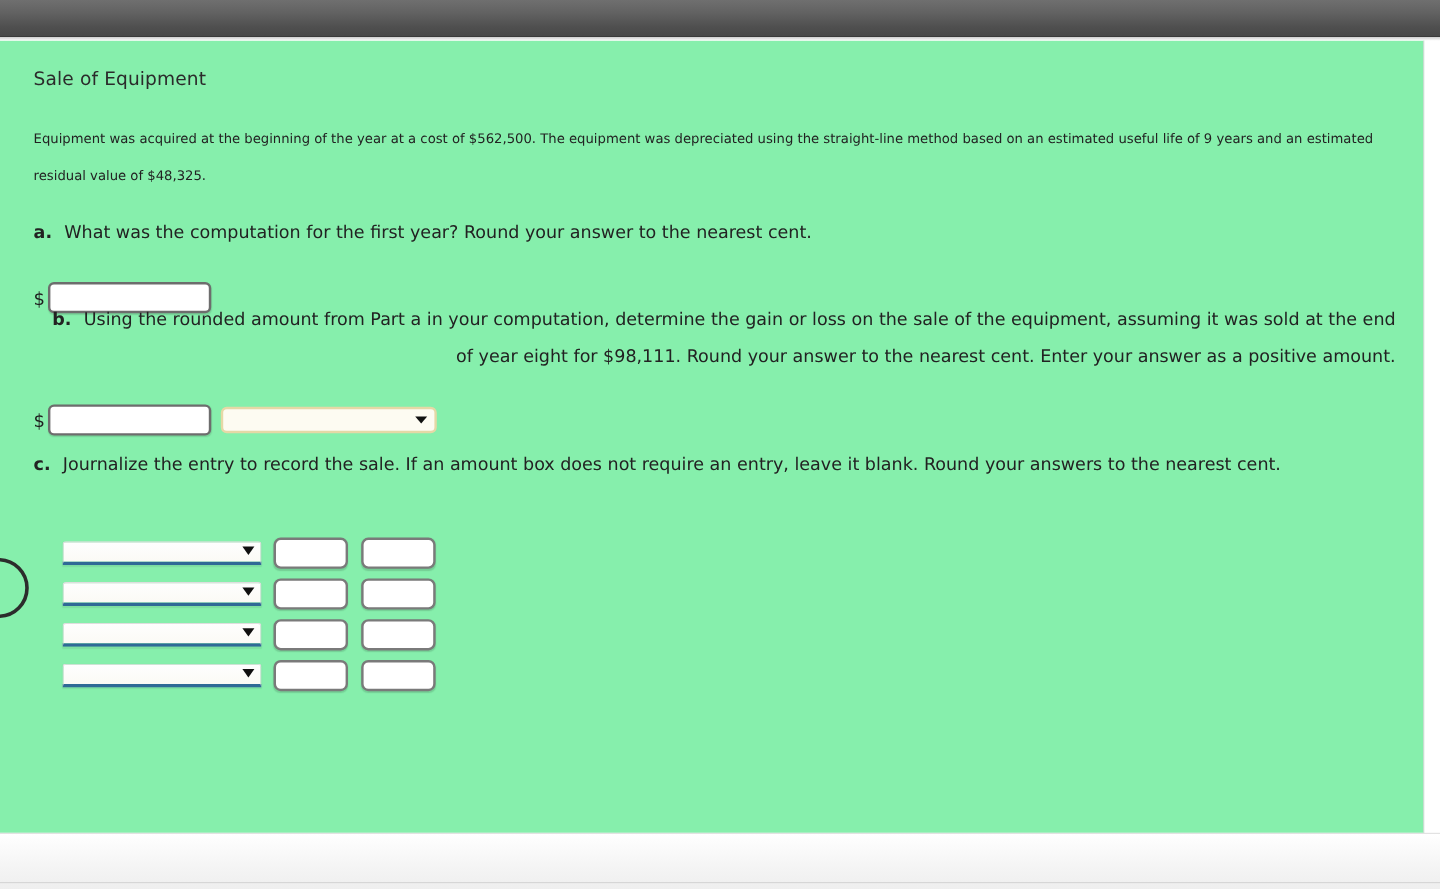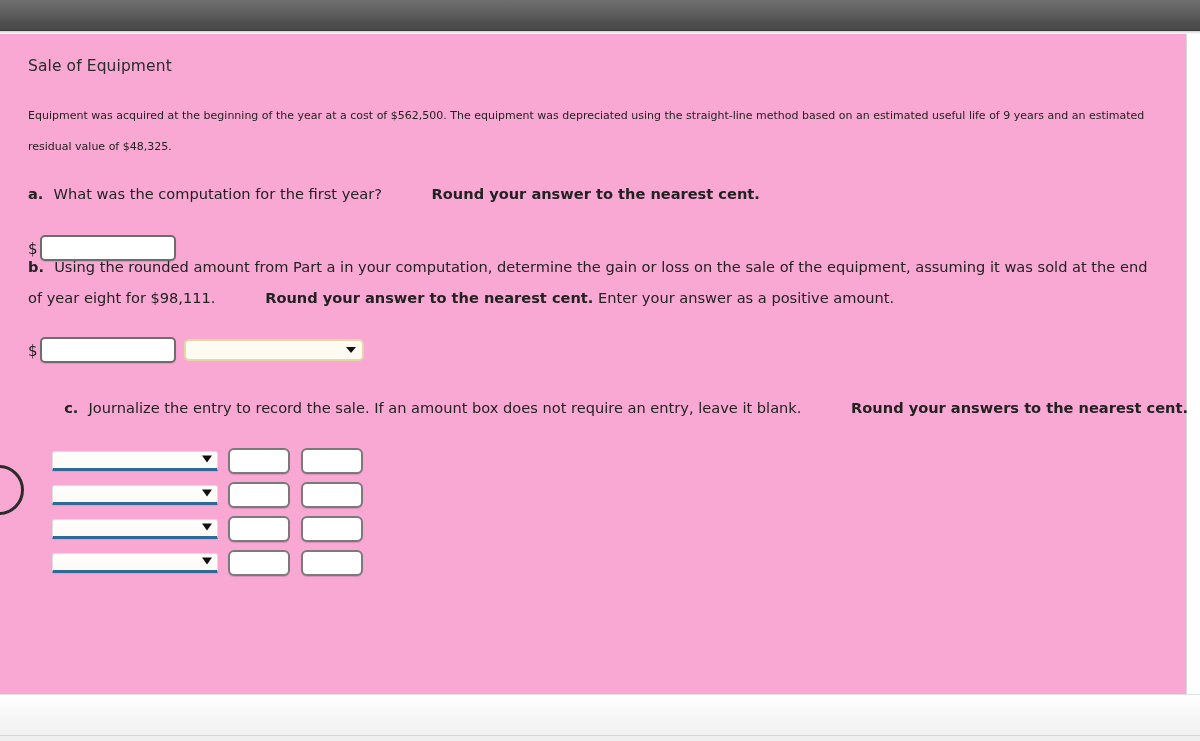--- a/index.html
+++ b/index.html
@@ -31,21 +31,21 @@
     height: 3px;
     background: linear-gradient(to bottom, #cfcfcf 0%, #ffffff 100%);
   }
 
   
   .page {
     position: absolute;
     top: 34px; left: 0;
     width: 1186px;
     height: 660px;
-    background: #f9a8d4;
+    background: #86efac;
     border-right: 1px solid #d8d8d8;
   }
   .page-right-edge {
     position: absolute;
     top: 34px;
     left: 1187px;
     width: 13px;
     height: 660px;
     background: #ffffff;
   }
@@ -93,24 +93,24 @@
     line-height: 31px;
     color: #222222;
   }
   .qblock {
     position: absolute;
     left: 28px;
     font-size: 14.6px;
     line-height: 31px;
     color: #222222;
   }
-  .qblock b { font-weight: bold; margin-left: 45px; }
+  .qblock b { font-weight: normal; }
   .q-a { top: 144px; width: 1140px; }
-  .q-b { top: 217px; width: 1135px; }
-  .q-c { top: 358px; width: 1160px; text-align: right; }
+  .q-b { top: 217px; width: 1135px; text-align: right; }
+  .q-c { top: 338px; width: 1160px; }
   .qlabel { font-weight: bold; }
   .qlabel::after { content: "  "; white-space: pre; }
 
   
   .answer-row {
     position: absolute;
     display: flex;
     align-items: center;
   }
   .answer-row.row-a { left: 28px; top: 201px; }

